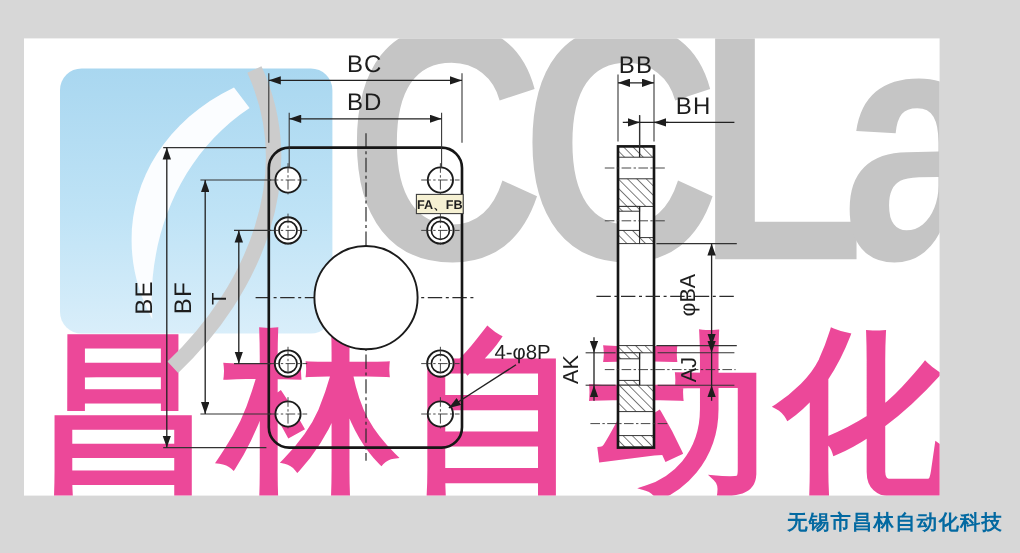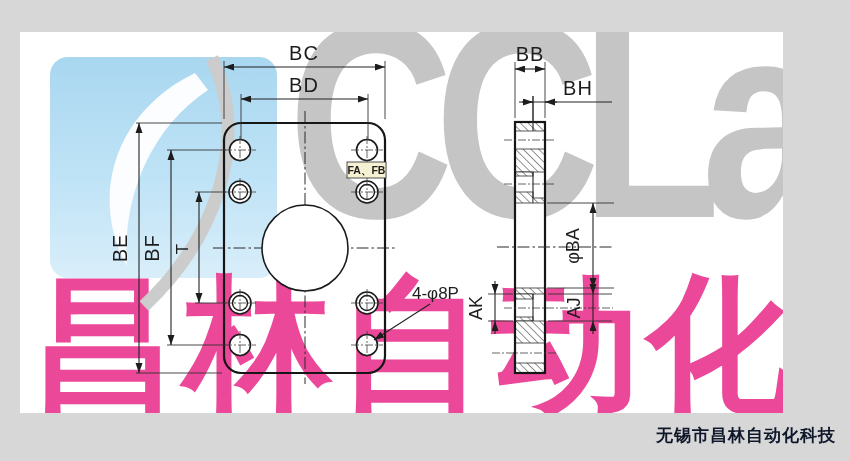--- a/index.html
+++ b/index.html
@@ -8,21 +8,21 @@
   
   #page{position:absolute;left:20px;top:32px;width:763px;height:381px;background:#ffffff;overflow:hidden;}
   
   #logo-square{position:absolute;left:30px;top:25px;width:227px;height:221px;border-radius:18px;
     background:linear-gradient(180deg,#a9d7f0 0%,#bfe3f6 55%,#d9eefa 100%);}
   #brand-watermark{position:absolute;left:268px;top:-52px;font-size:280px;font-weight:bold;
     color:#c5c5c5;letter-spacing:-0.085em;line-height:1;transform:scaleX(0.82);transform-origin:left top;
     font-family:"Liberation Sans",sans-serif;white-space:nowrap;}
   #cn-watermark{position:absolute;left:10px;top:238px;font-size:148px;font-weight:bold;
     color:#ec4899;letter-spacing:6px;line-height:1;font-family:"DejaVu Sans",sans-serif;white-space:nowrap;}
-  #footer-company{position:absolute;right:14px;top:424px;font-size:17px;font-weight:bold;color:#0f172a;
+  #footer-company{position:absolute;right:14px;top:424px;font-size:17px;font-weight:bold;color:#0369a1;
     font-family:"DejaVu Sans",sans-serif;letter-spacing:1px;}
   svg#draw{position:absolute;left:0;top:0;}
   svg#draw text{font-family:"Liberation Sans",sans-serif;fill:#1d1d1d;}
   .dim{stroke:#222;stroke-width:1.1;fill:none;}
   .ext{stroke:#333;stroke-width:0.9;fill:none;}
   .cl{stroke:#2b2b2b;stroke-width:1;fill:none;stroke-dasharray:12 3 2.5 3;}
   .clt{stroke:#333;stroke-width:0.75;fill:none;stroke-dasharray:8 2 2 2;}
   .outline{stroke:#161616;stroke-width:2.2;fill:none;}
   .hole{stroke:#1b1b1b;stroke-width:1.6;fill:#ffffff;}
   .hole2{stroke:#1b1b1b;stroke-width:1.4;fill:none;}

